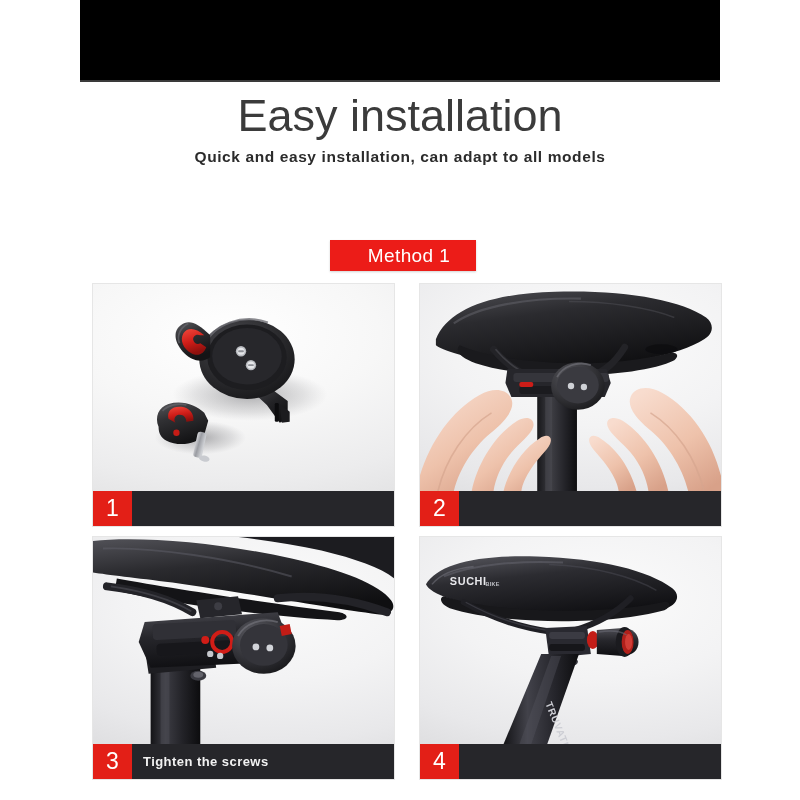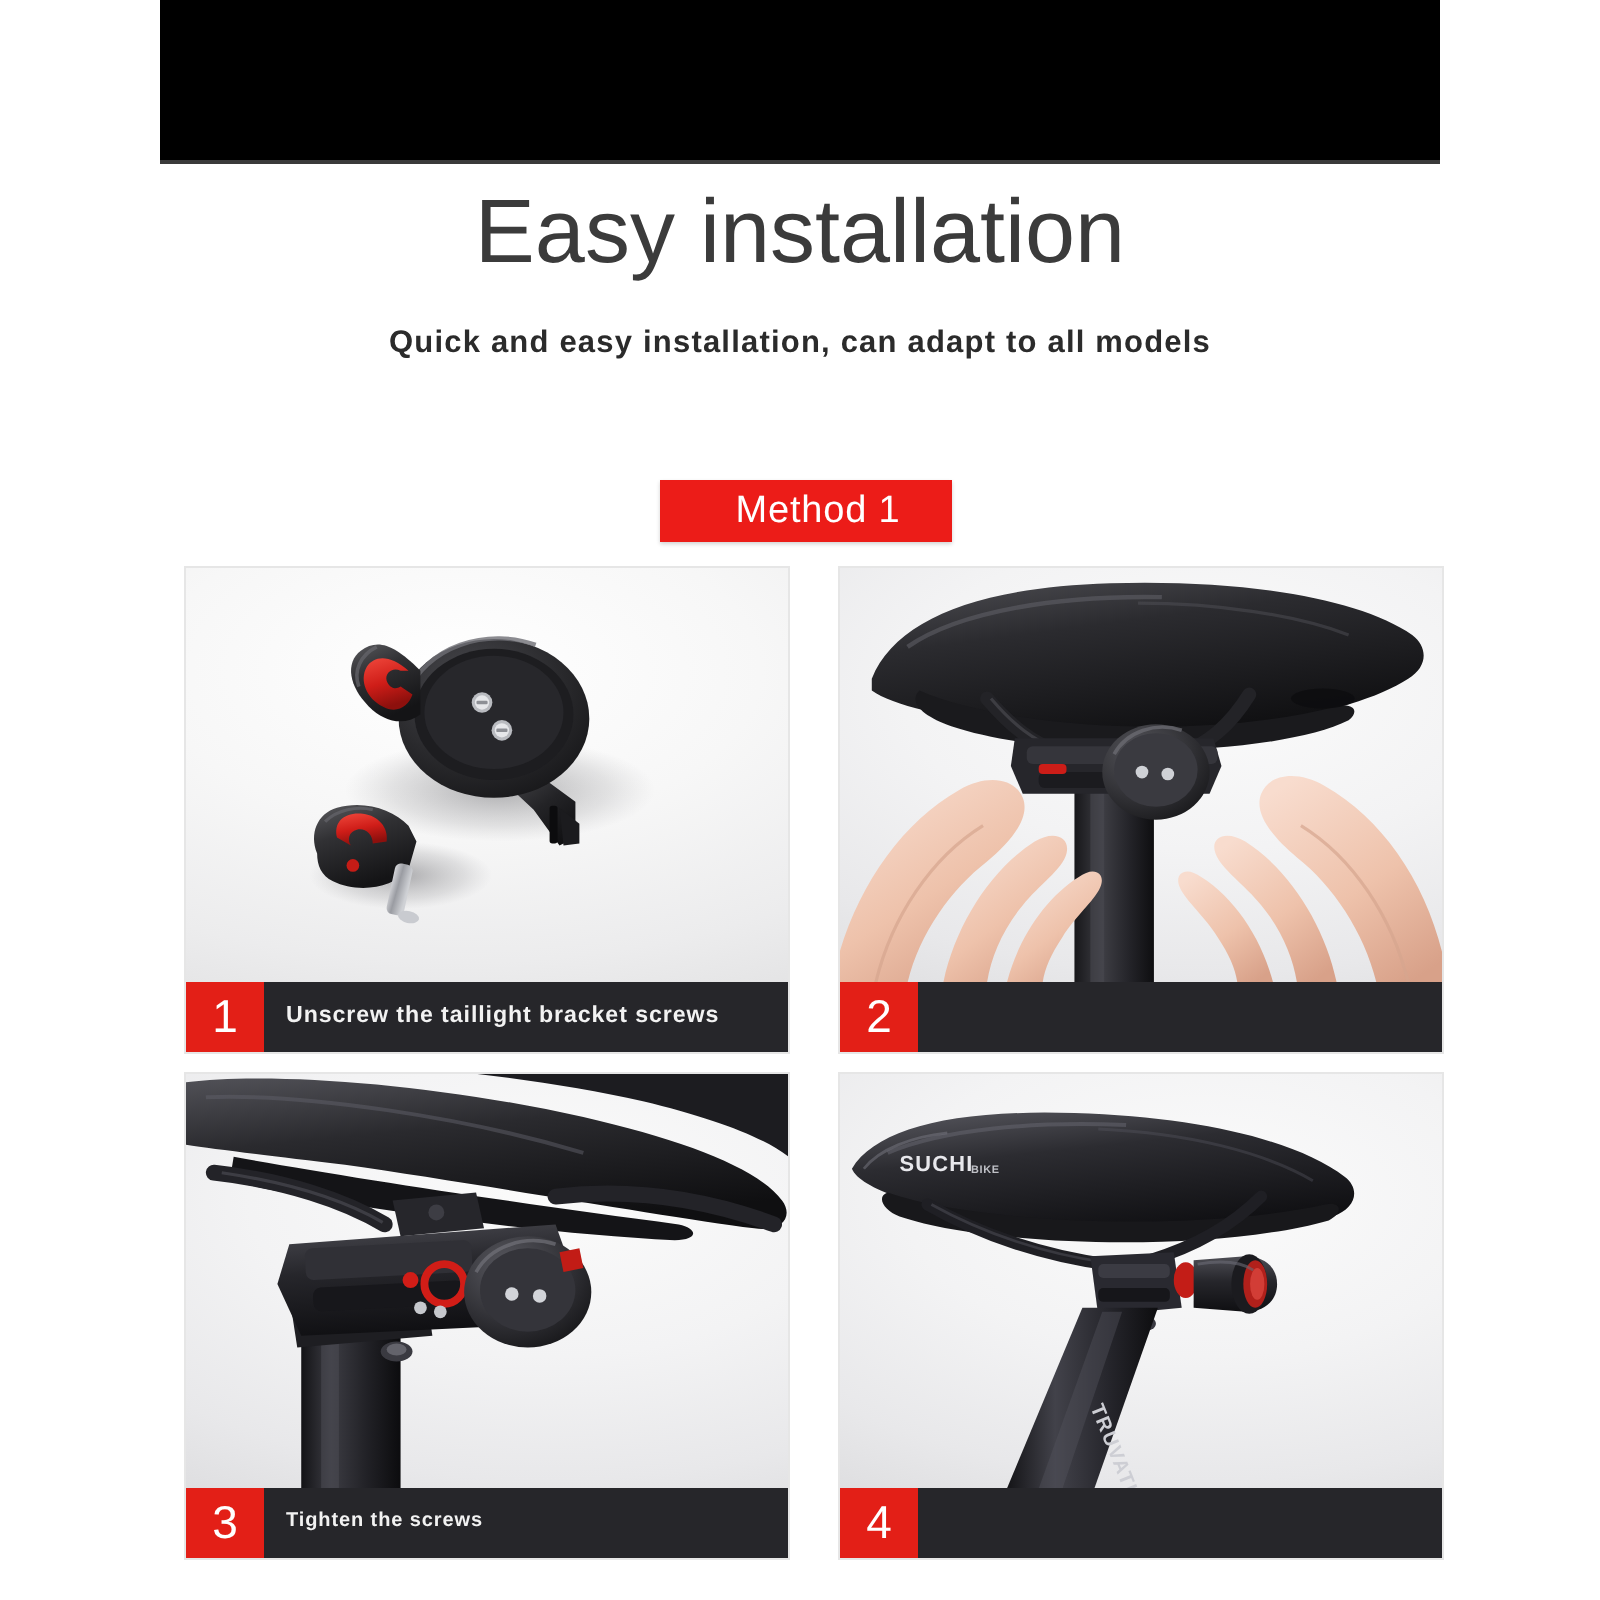--- a/index.html
+++ b/index.html
@@ -24,21 +24,21 @@
 
   
   .heading-block {
     position:absolute; left:0; top:92px; width:800px; text-align:center;
   }
   .main-title {
     font-size:45px; font-weight:400; color:#3b3b3b;
     letter-spacing:0px; line-height:1.05;
   }
   .sub-title {
-    margin-top:24px;
+    margin-top:9px;
     font-size:15.5px; font-weight:700; color:#2b2b2b;
     letter-spacing:0.6px;
   }
 
   
   .method-badge {
     position:absolute; left:330px; top:240px;
     width:146px; height:31px;
     background:#ec1c18;
     display:flex; align-items:center; justify-content:center;
@@ -80,21 +80,21 @@
     width:39px; flex:0 0 39px; background:#e31f17;
     display:flex; align-items:center; justify-content:center;
     color:#fff; font-size:23px; font-weight:400; line-height:1;
   }
   .cap-text {
     flex:1; display:flex; align-items:center;
     padding-left:11px; padding-right:5px;
     color:#f2f2f2; font-size:11.6px; font-weight:700;
     letter-spacing:0.45px; line-height:1.22;
   }
-  .cap-text.one-line { font-size:10px; }
+  .cap-text.one-line { font-size:13px; }
 
   
   .bg-studio {
     position:absolute; inset:0;
     background:
       radial-gradient(120% 90% at 45% 25%, #ffffff 0%, #f7f7f7 42%, #ececed 78%, #e2e2e3 100%);
   }
   .bg-studio2 {
     position:absolute; inset:0;
     background:
@@ -197,21 +197,20 @@
 
             <rect x="103" y="145" width="9" height="26" rx="3" fill="url(#steelG)" transform="rotate(12 107 158)"></rect>
             <ellipse cx="112" cy="172" rx="5.4" ry="3" fill="#c9cbd0" transform="rotate(12 112 172)"></ellipse>
 
             <path d="M70 124 C76 118 86 116 94 118" fill="none" stroke="#6b6b71" stroke-width="1.6" opacity="0.6"></path>
           </g>
         </svg>
       </div>
       <div class="caption">
         <div class="cap-num">1</div>
-        <div class="cap-text">Unscrew the taillight bracket screws</div>
       </div>
     </div>
 
     <div class="panel">
       <div class="photo">
         <div class="bg-studio2"></div>
         <svg class="scene" viewBox="0 0 303 209" preserveAspectRatio="xMidYMid slice">
           <defs>
             <linearGradient id="saddle2" x1="0.1" y1="0" x2="0.6" y2="1">
               <stop offset="0%" stop-color="#4b4b50"></stop>

